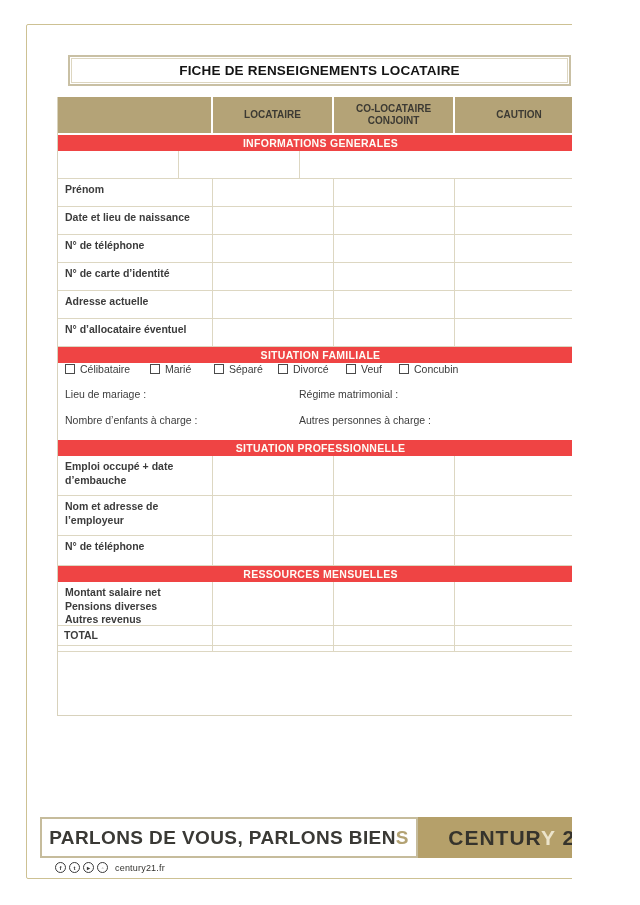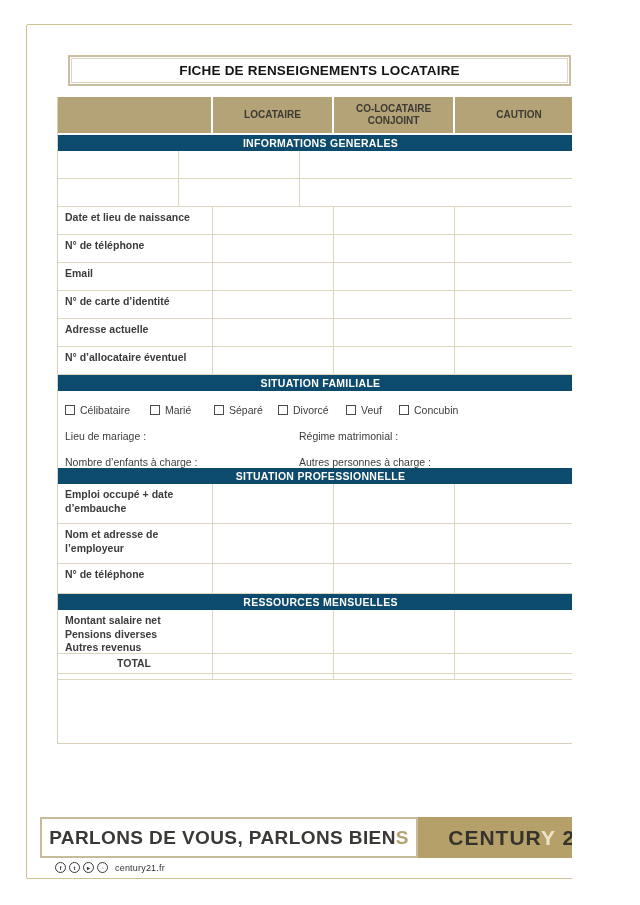--- a/index.html
+++ b/index.html
@@ -34,44 +34,44 @@
   .thead{display:flex;height:36px;background:#b4a377;border-bottom:2px solid #ffffff;}
   .thead .hc{
     box-sizing:border-box;display:flex;align-items:center;justify-content:center;text-align:center;
     font-weight:bold;color:#3c3a33;font-size:10px;line-height:1.25;
   }
   .hc.c1{width:155px;border-right:2px solid #fff;}
   .hc.c2{width:121px;border-right:2px solid #fff;}
   .hc.c3{width:121px;border-right:2px solid #fff;padding:0 18px;}
   .hc.c4{flex:1;}
   .band{
-    height:16px;background:#0c4a6e;color:#fdfcf6;font-weight:bold;font-size:10.5px;
+    height:16px;background:#ef4444;color:#fdfcf6;font-weight:bold;font-size:10.5px;
     display:flex;align-items:center;justify-content:center;letter-spacing:.3px;
   }
   .row{display:flex;background:#fff;border-bottom:1px solid #ddd7c2;box-sizing:border-box;}
   .row:last-child{border-bottom:none;}
   .row .lc{
     width:155px;box-sizing:border-box;padding:4px 6px 2px 7px;font-weight:bold;color:#3c3c3c;
     border-right:1px solid #ddd7c2;white-space:pre-line;line-height:1.3;
   }
   .row .c{width:121px;border-right:1px solid #ddd7c2;box-sizing:border-box;}
   .row .c:last-child,.row .cl{flex:1;border-right:none;}
   .h28{height:28px;} .h40{height:40px;} .h30{height:30px;} .h44{height:44px;justify-content:center;} .h20{height:20px;} .h6{height:6px;}
-  .freerow{background:#fff;box-sizing:border-box;display:flex;align-items:flex-end;color:#3c3c3c;}
+  .freerow{background:#fff;box-sizing:border-box;display:flex;align-items:flex-start;color:#3c3c3c;}
   .chkrow{height:25px;padding-left:7px;}
   .chk{display:flex;align-items:center;}
   .chk .box{
     width:8px;height:8px;border:1.4px solid #4a4a4a;display:inline-block;margin-right:5px;background:#fff;
   }
   .chk.w1{width:85px;} .chk.w2{width:64px;} .chk.w3{width:64px;} .chk.w4{width:68px;} .chk.w5{width:53px;}
   .tworow{height:26px;padding-left:7px;}
   .tworow .f1{width:234px;} .tworow .f2{flex:1;}
   .totallbl{
     width:155px;box-sizing:border-box;padding:3px 8px 0 6px;font-weight:bold;color:#3c3c3c;
-    text-align:center;border-right:1px solid #ddd7c2;
+    text-align:left;border-right:1px solid #ddd7c2;
   }
   .sigbox{height:63px;background:#fff;}
   
   .tagline-box{
     position:absolute;left:40px;top:817px;width:378px;height:41px;background:#fff;
     border:2px solid #c6bc9c;box-sizing:border-box;z-index:3;
     display:flex;align-items:center;justify-content:center;
   }
   .tagline{
     font-size:19px;font-weight:bold;color:#3a3935;letter-spacing:.4px;white-space:nowrap;
@@ -120,38 +120,33 @@
     </div>
 
     <div class="band">INFORMATIONS GENERALES</div>
 
     <div class="row h28">
       <div class="c"></div>
       <div class="c"></div>
       <div class="c cl"></div>
     </div>
     <div class="row h28">
+      <div class="lc">Prénom</div>
       <div class="c"></div>
       <div class="c"></div>
       <div class="c cl"></div>
     </div>
     <div class="row h28">
       <div class="lc">Date et lieu de naissance</div>
       <div class="c"></div>
       <div class="c"></div>
       <div class="c cl"></div>
     </div>
     <div class="row h28">
       <div class="lc">N° de téléphone</div>
-      <div class="c"></div>
-      <div class="c"></div>
-      <div class="c cl"></div>
-    </div>
-    <div class="row h28">
-      <div class="lc">Email</div>
       <div class="c"></div>
       <div class="c"></div>
       <div class="c cl"></div>
     </div>
     <div class="row h28">
       <div class="lc">N° de carte d’identité</div>
       <div class="c"></div>
       <div class="c"></div>
       <div class="c cl"></div>
     </div>

